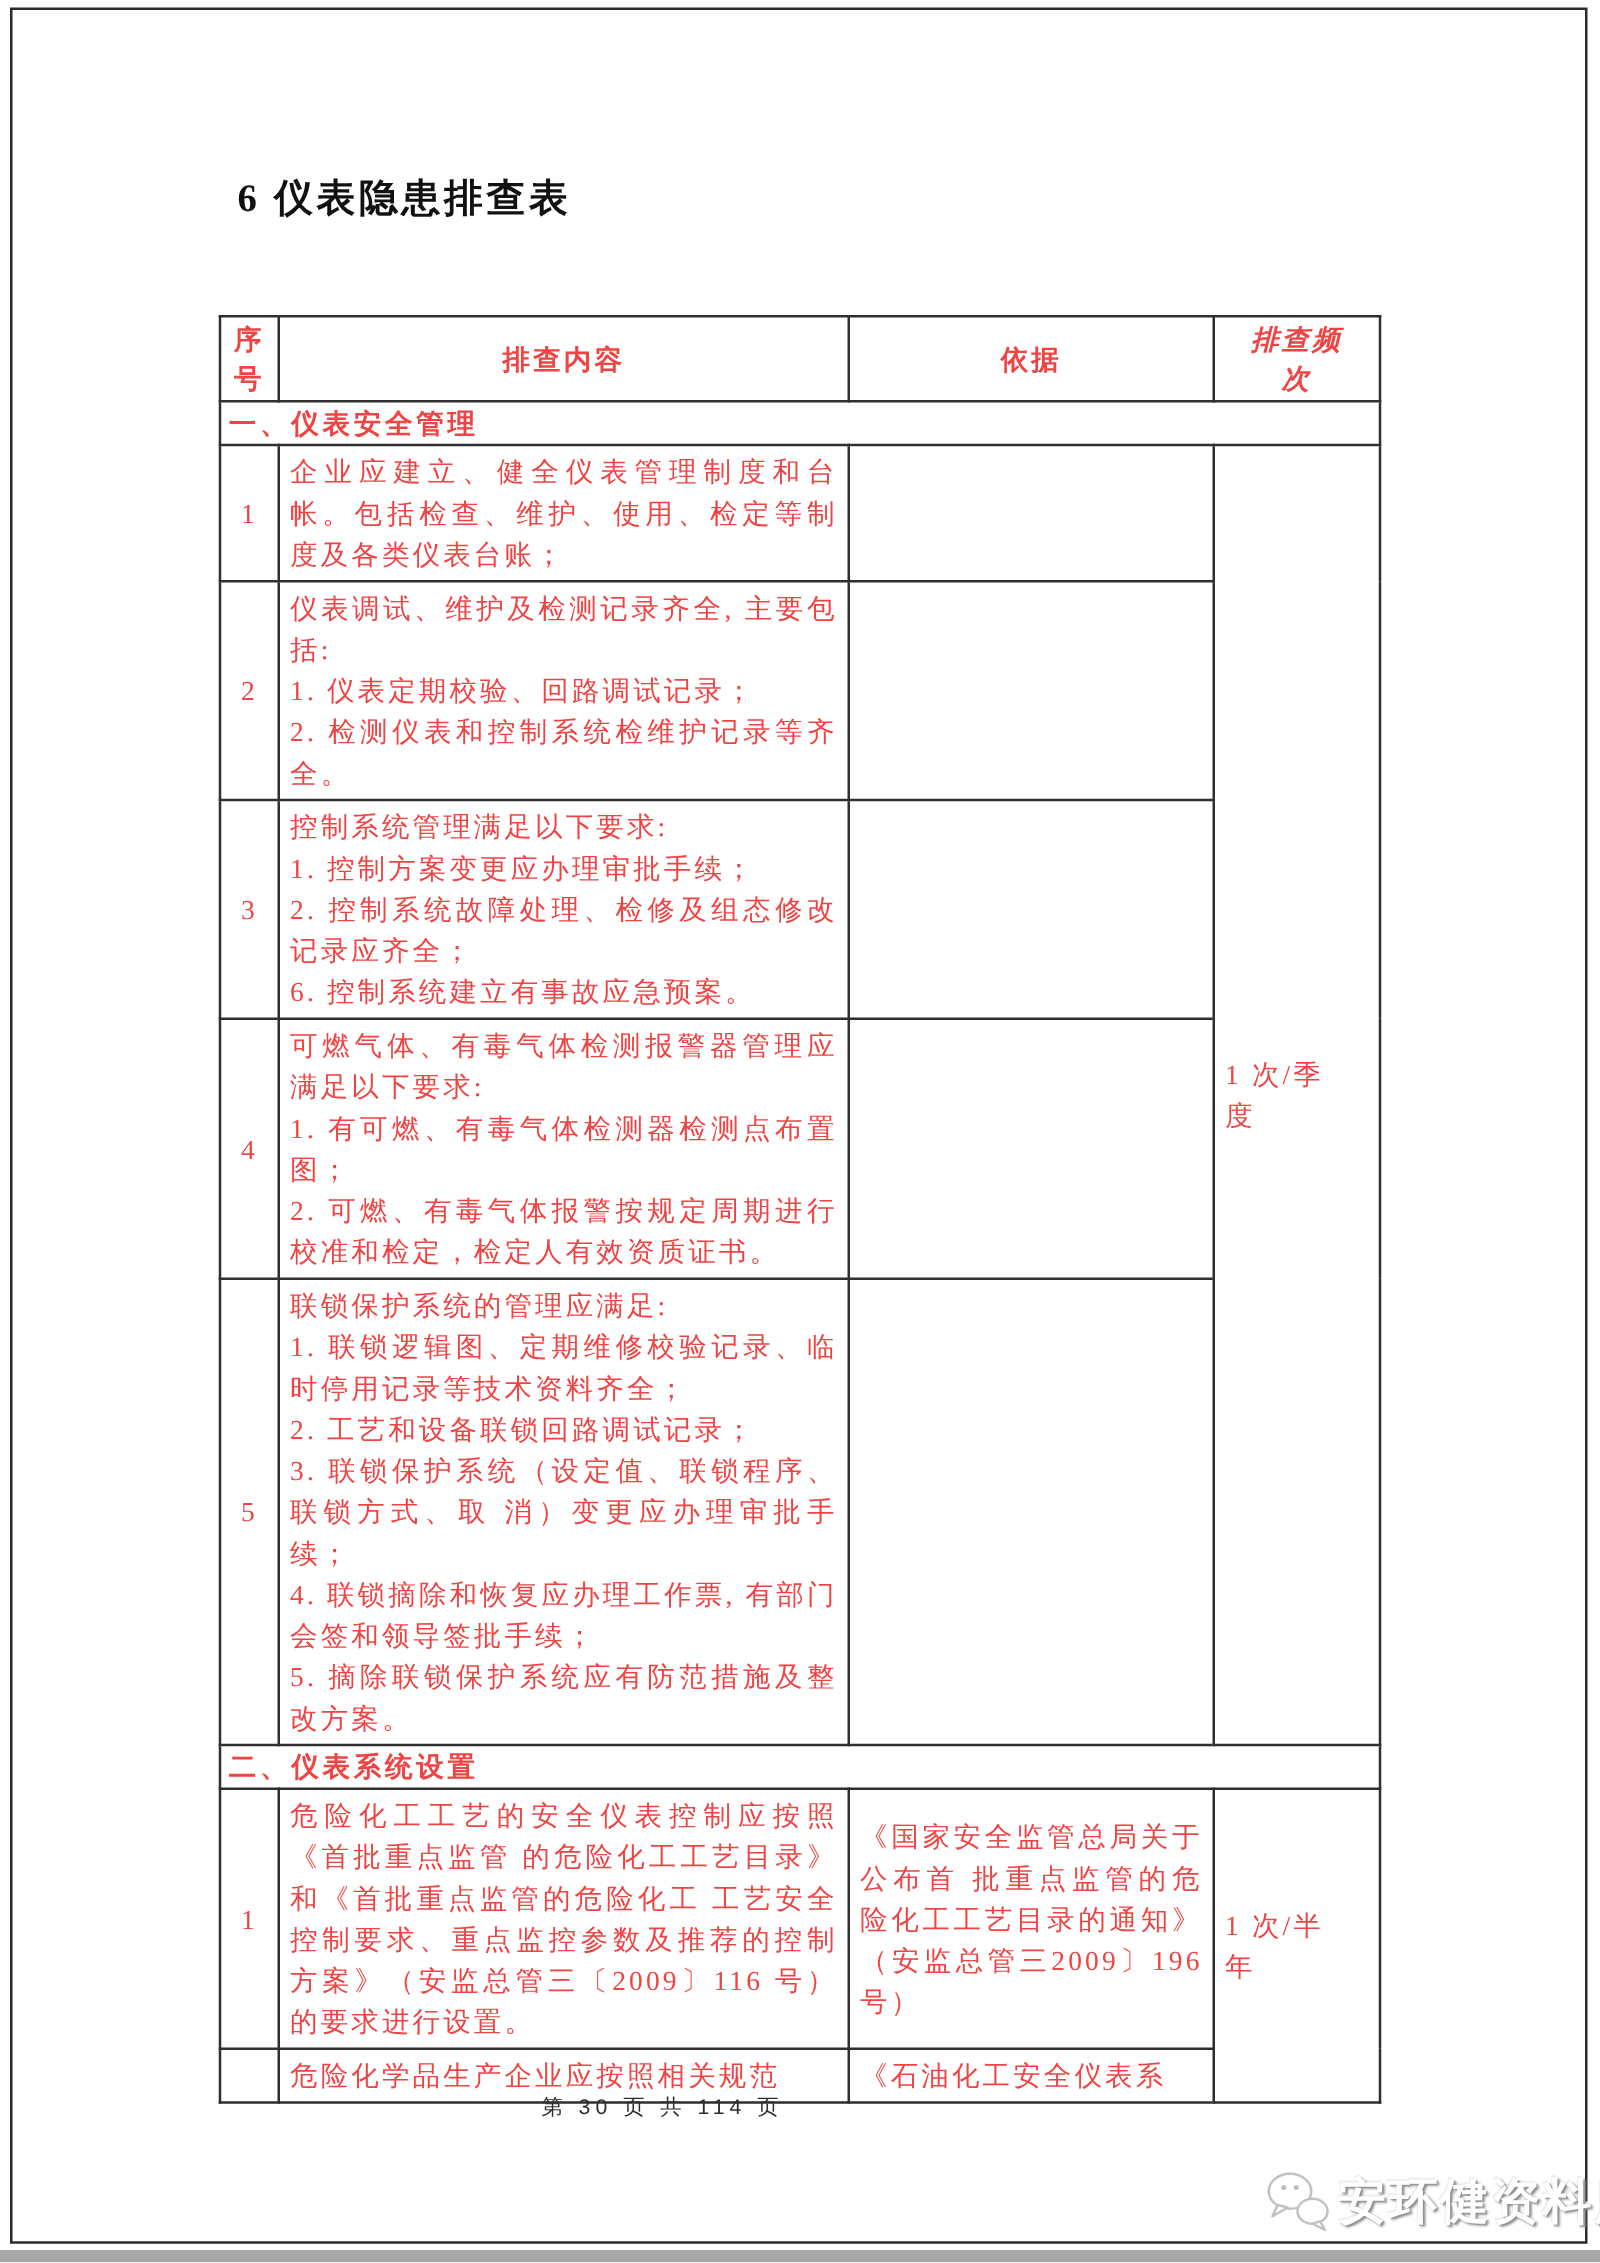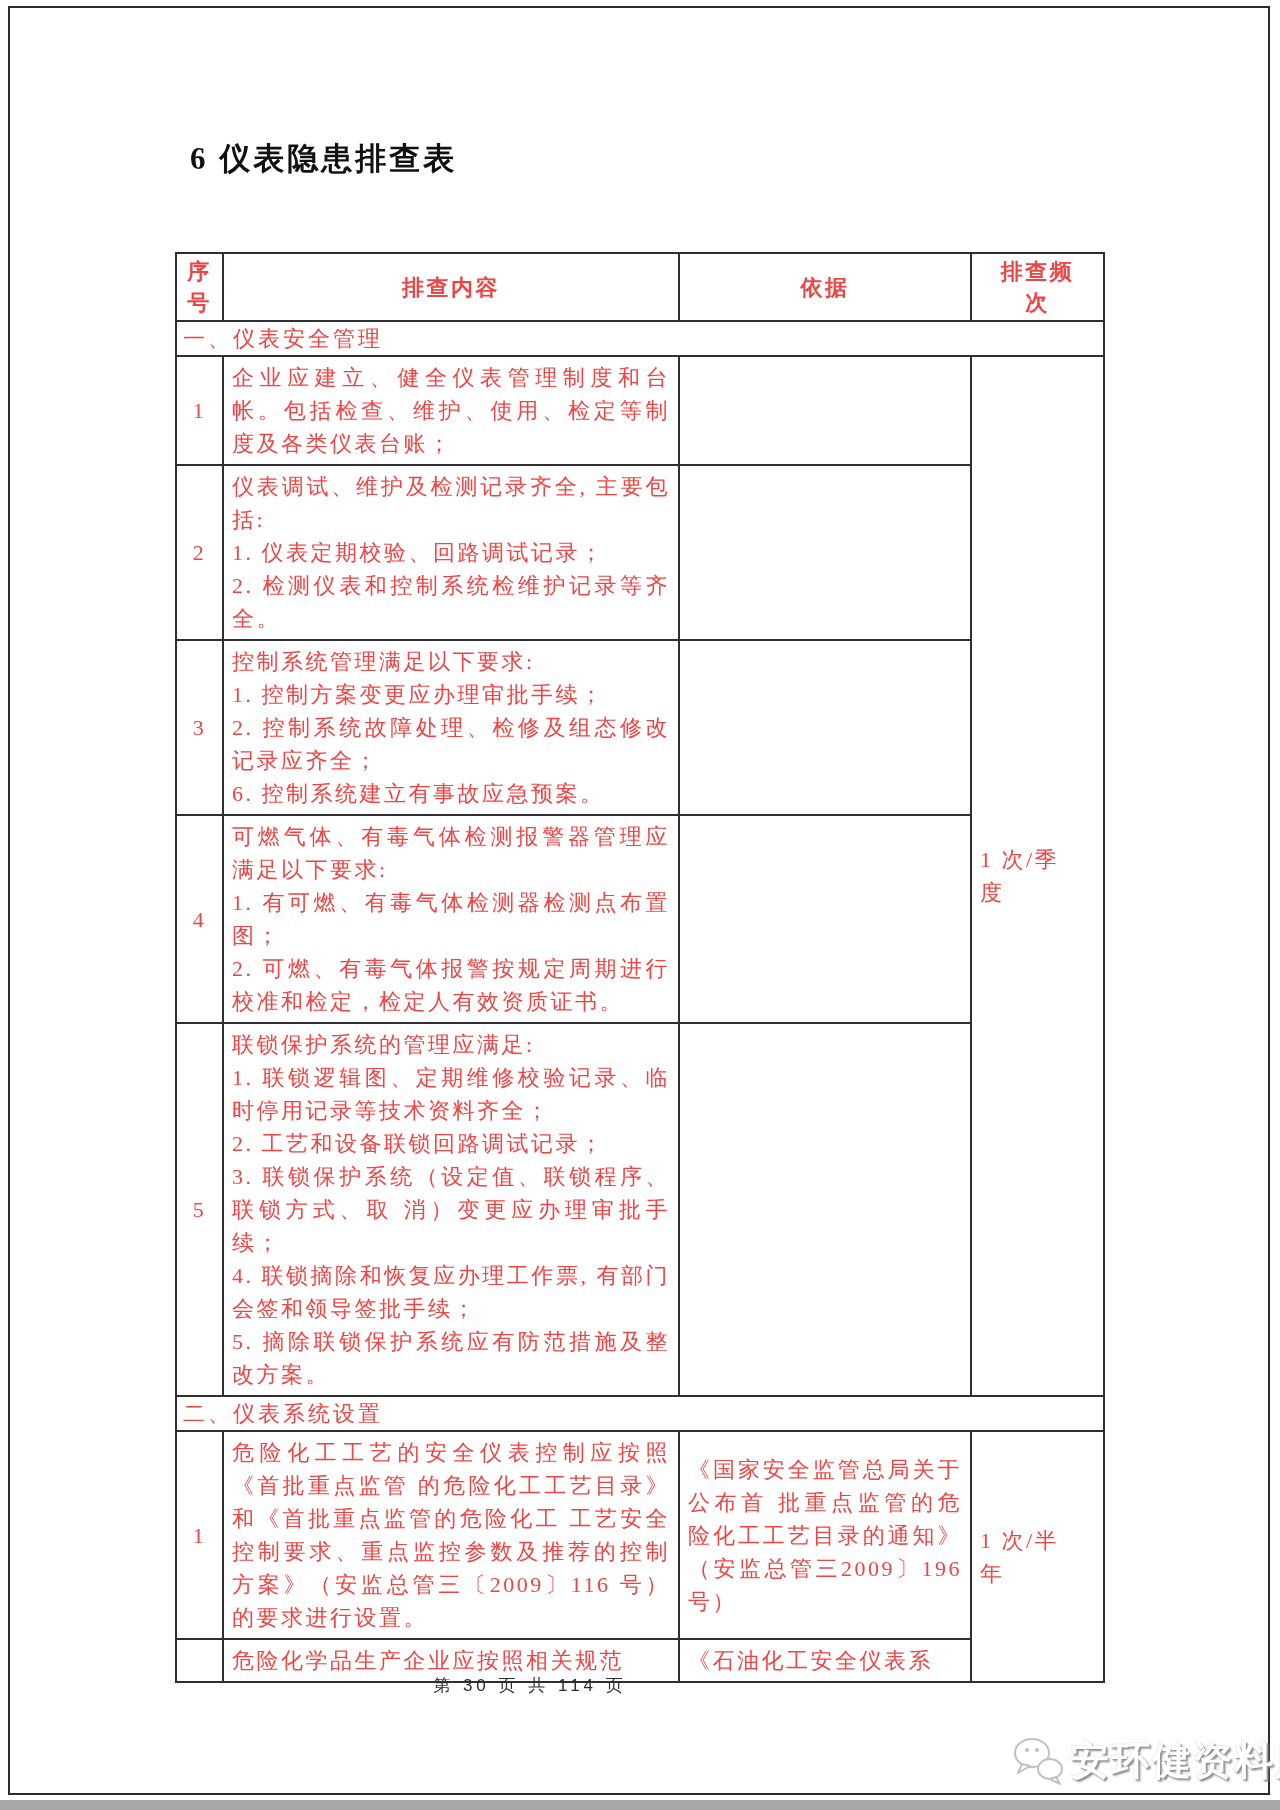--- a/index.html
+++ b/index.html
@@ -82,21 +82,21 @@
     vertical-align: top;
     white-space: pre-line;
     padding: 3px 7px;
   }
   td.cell-freq {
     vertical-align: top;
     white-space: pre-line;
     padding: 3px 6px 3px 9px;
   }
   tr.section-row td {
-    font-weight: normal;
+    font-weight: bold;
     height: 33px;
     padding: 0 4px 0 6px;
     letter-spacing: 3px;
     margin-top: 23px;
   }
   .page-footer {
     position: absolute;
     left: 0;
     top: 1674px;
     width: 1060px;
@@ -144,21 +144,21 @@
       <col class="c-no">
         <col class="c-cont">
         <col class="c-bas">
         <col class="c-freq">
     </colgroup>
     <thead>
       <tr>
         <th style="white-space:pre-line;">序号</th>
         <th>排查内容</th>
         <th>依据</th>
-        <th style="white-space:pre-line;">排查频
+        <th style="white-space:pre-line;font-style:italic;">排查频
 次</th>
       </tr>
     </thead>
     <tbody>
       <tr class="section-row">
         <td colspan="4">一、仪表安全管理</td>
       </tr>
       <tr>
         <td class="cell-no">1</td>
         <td class="cell-content">企业应建立、健全仪表管理制度和台帐。包括检查、维护、使用、检定等制度及各类仪表台账；</td>

